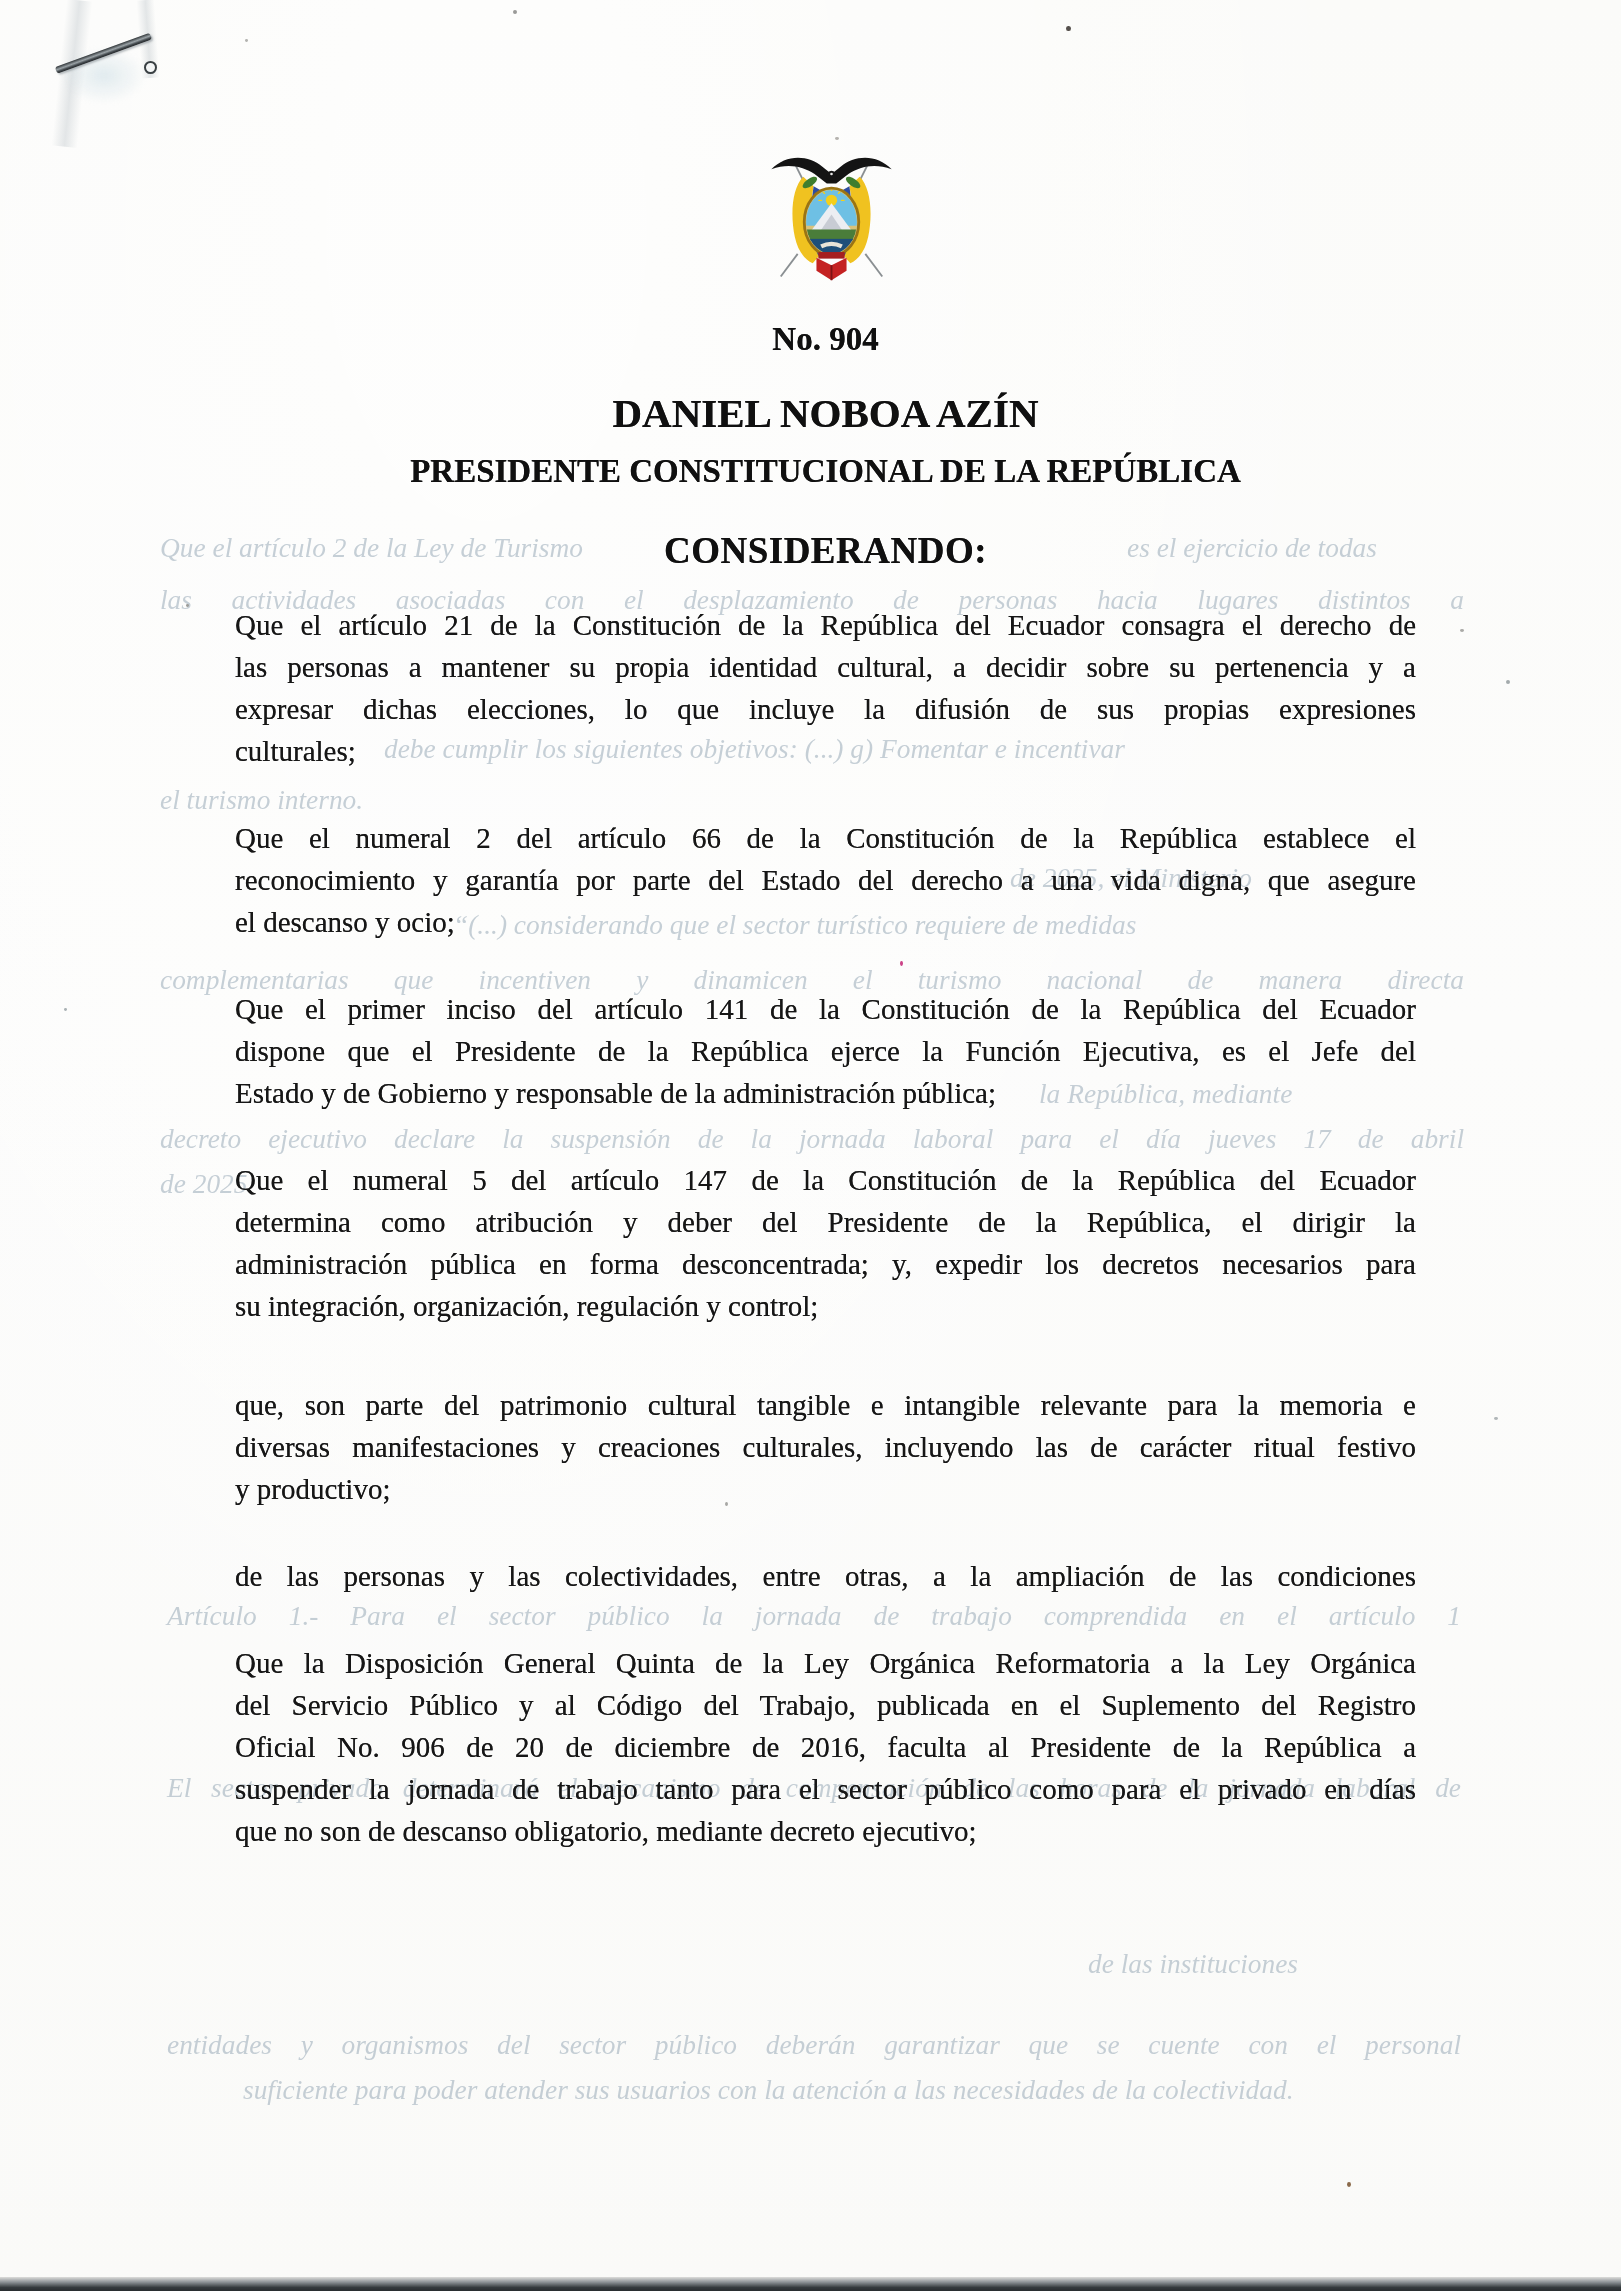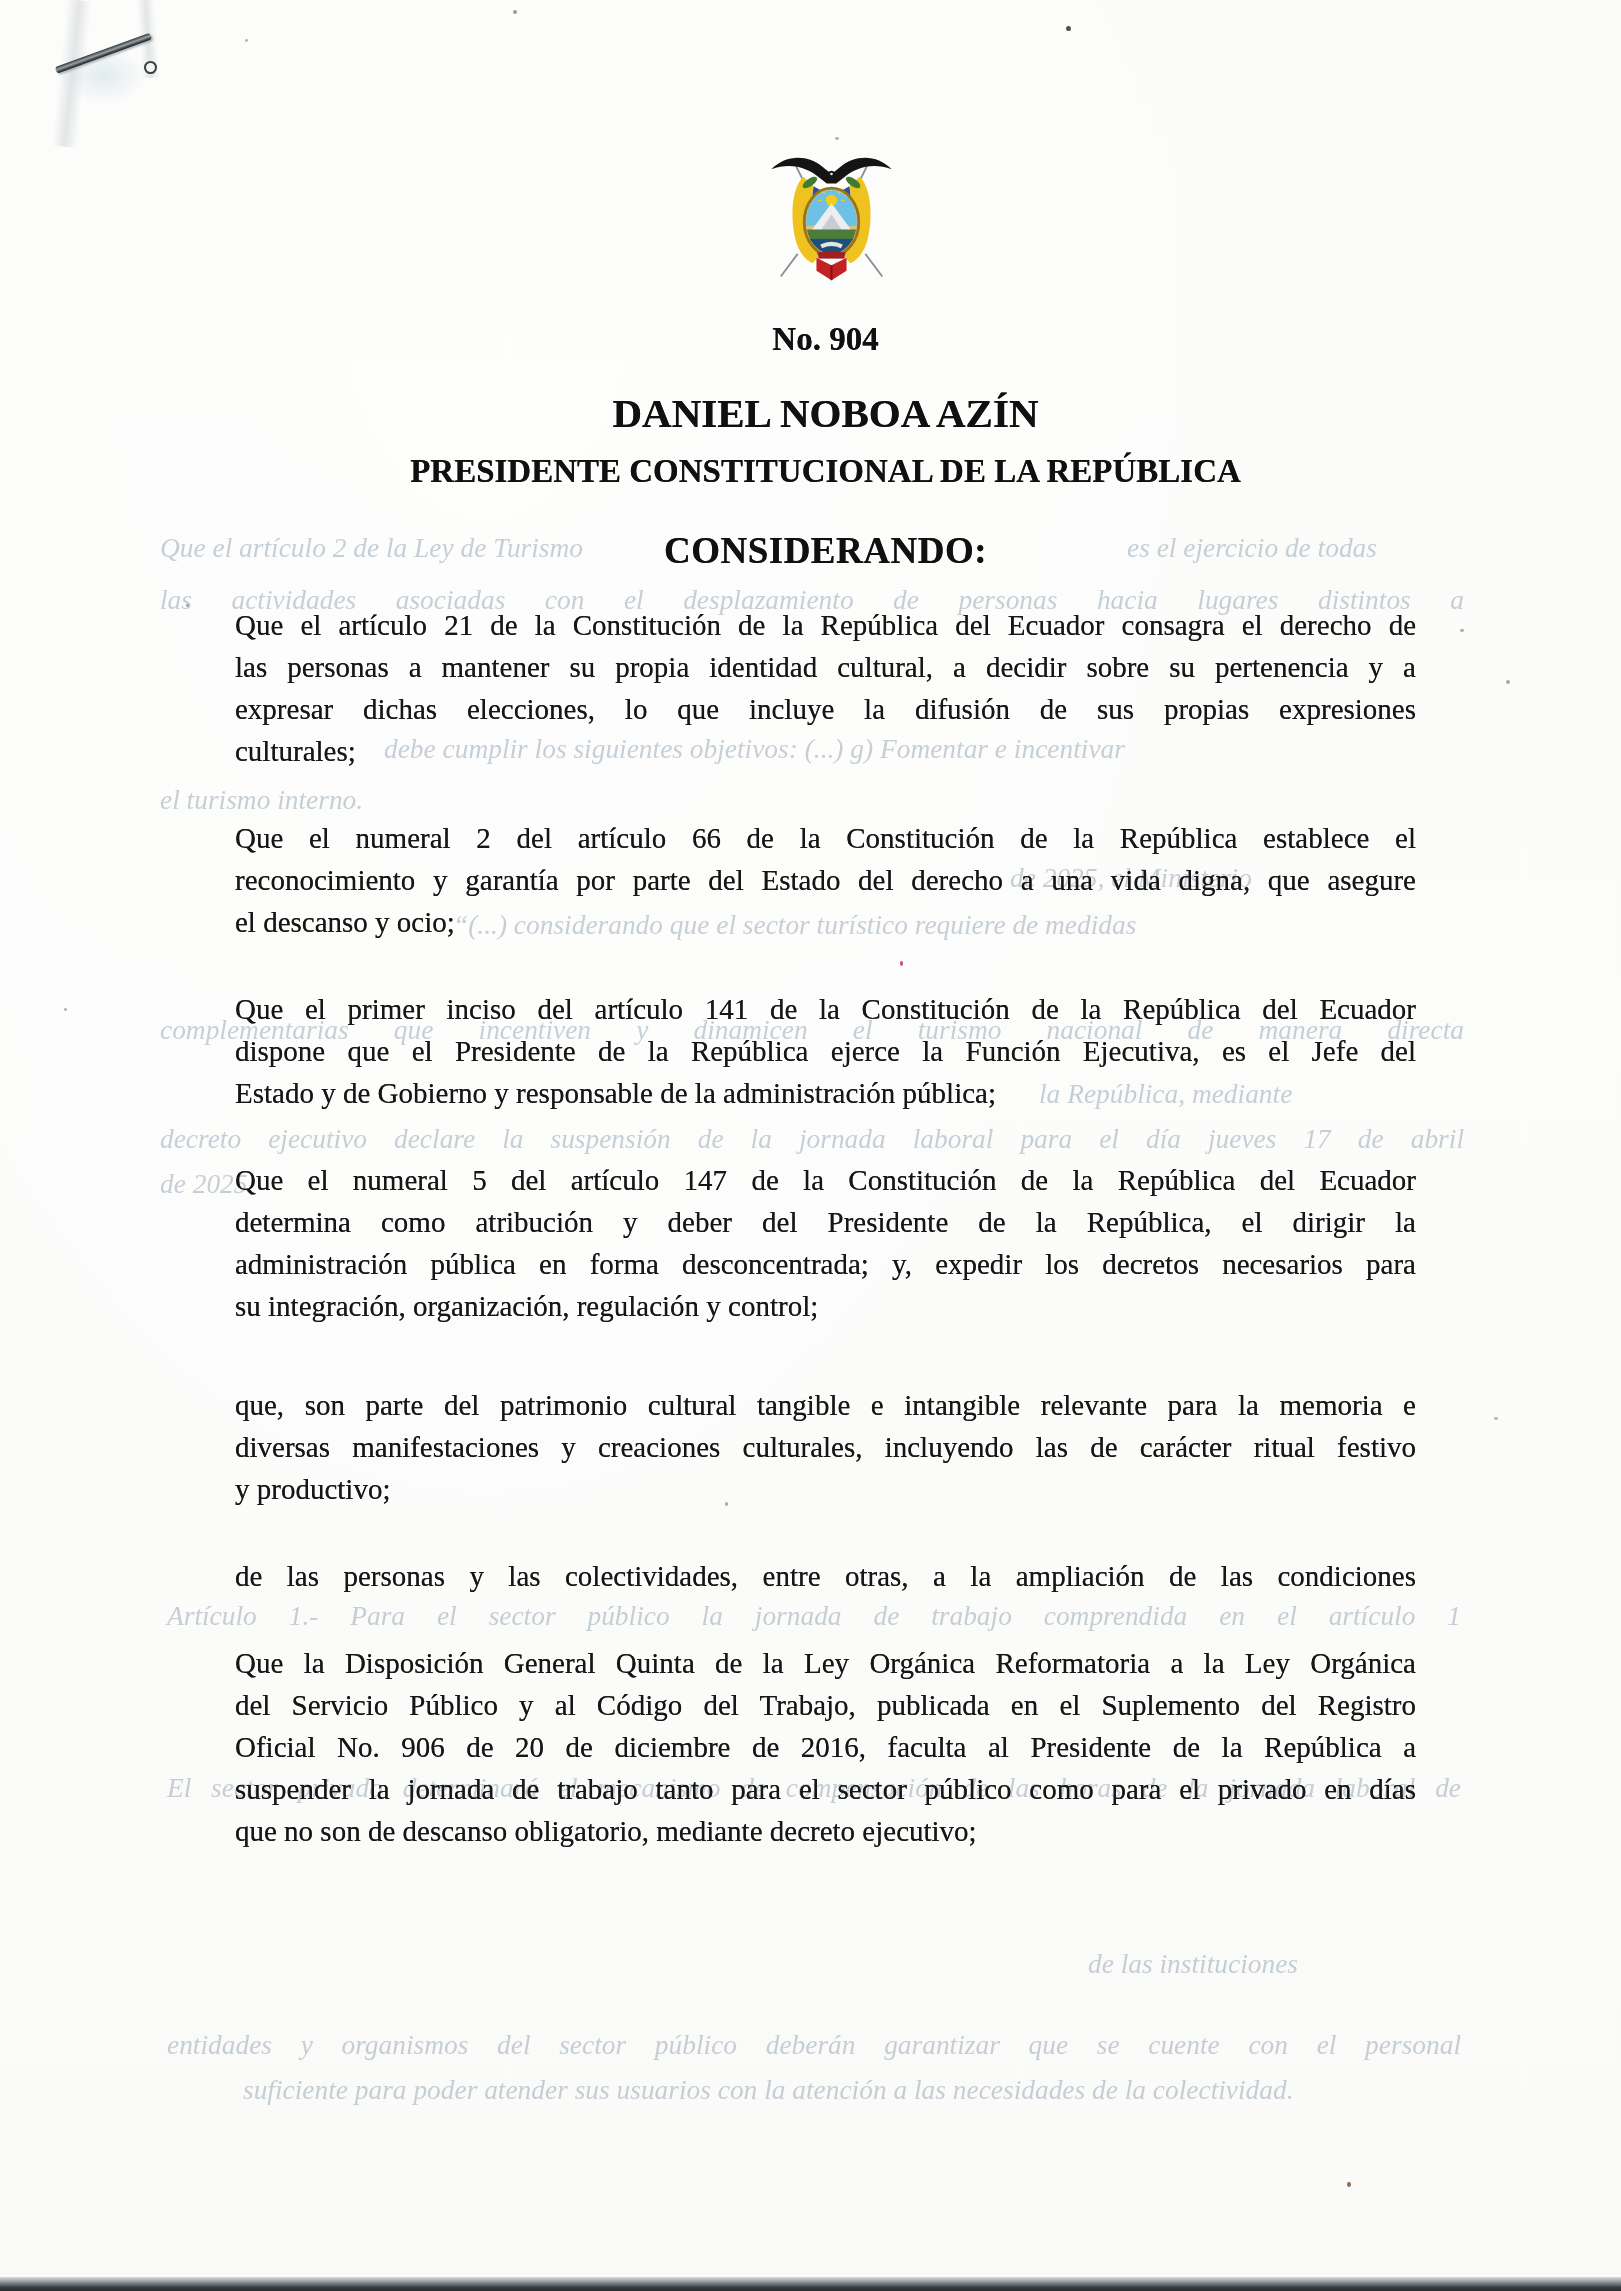--- a/index.html
+++ b/index.html
@@ -62,21 +62,21 @@
   <div class="staple-eye"></div>
 
   <div class="ghost-layer" id="ghost-layer">
       <div class="ghost-line" style="left: 160px; top: 534px;">Que el artículo 2 de la Ley de Turismo</div>
       <div class="ghost-line" style="left: 1127px; top: 534px;">es el ejercicio de todas</div>
       <div class="ghost-line wide" style="left: 160px; top: 586px; width: 1304px;">las actividades asociadas con el desplazamiento de personas hacia lugares distintos a</div>
       <div class="ghost-line" style="left: 384px; top: 735px;">debe cumplir los siguientes objetivos: (...) g) Fomentar e incentivar</div>
       <div class="ghost-line" style="left: 160px; top: 786px;">el turismo interno.</div>
       <div class="ghost-line" style="left: 1010px; top: 864px;">de 2025, el Ministerio</div>
       <div class="ghost-line" style="left: 453px; top: 911px;">“(...) considerando que el sector turístico requiere de medidas</div>
-      <div class="ghost-line wide" style="left: 160px; top: 1016px; width: 1304px;">complementarias que incentiven y dinamicen el turismo nacional de manera directa</div>
+      <div class="ghost-line wide" style="left: 160px; top: 966px; width: 1304px;">complementarias que incentiven y dinamicen el turismo nacional de manera directa</div>
       <div class="ghost-line" style="left: 1039px; top: 1080px;">la República, mediante</div>
       <div class="ghost-line wide" style="left: 160px; top: 1125px; width: 1304px;">decreto ejecutivo declare la suspensión de la jornada laboral para el día jueves 17 de abril</div>
       <div class="ghost-line" style="left: 160px; top: 1170px;">de 2025</div>
       <div class="ghost-line wide" style="left: 167px; top: 1602px; width: 1294px;">Artículo 1.- Para el sector público la jornada de trabajo comprendida en el artículo 1</div>
       <div class="ghost-line wide" style="left: 167px; top: 1774px; width: 1294px;">El sector privado determinará el mecanismo de compensación de las horas de la jornada laboral de</div>
       <div class="ghost-line" style="left: 1088px; top: 1950px;">de las instituciones</div>
       <div class="ghost-line wide" style="left: 167px; top: 2031px; width: 1294px;">entidades y organismos del sector público deberán garantizar que se cuente con el personal</div>
       <div class="ghost-line" style="left: 243px; top: 2076px;">suficiente para poder atender sus usuarios con la atención a las necesidades de la colectividad.</div>
     </div>
 

